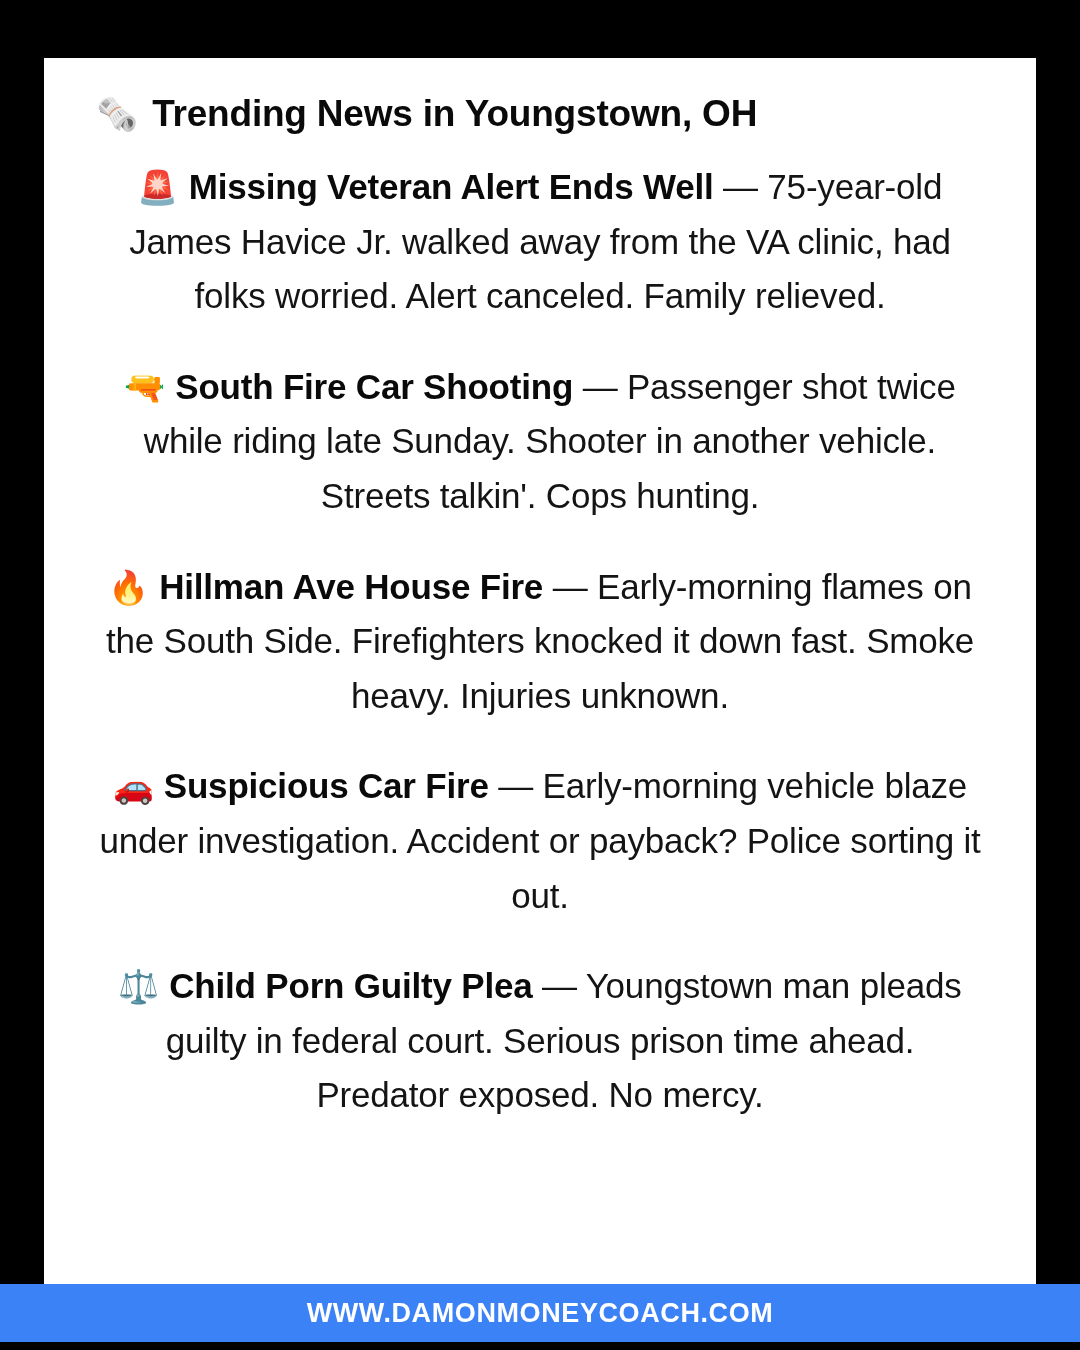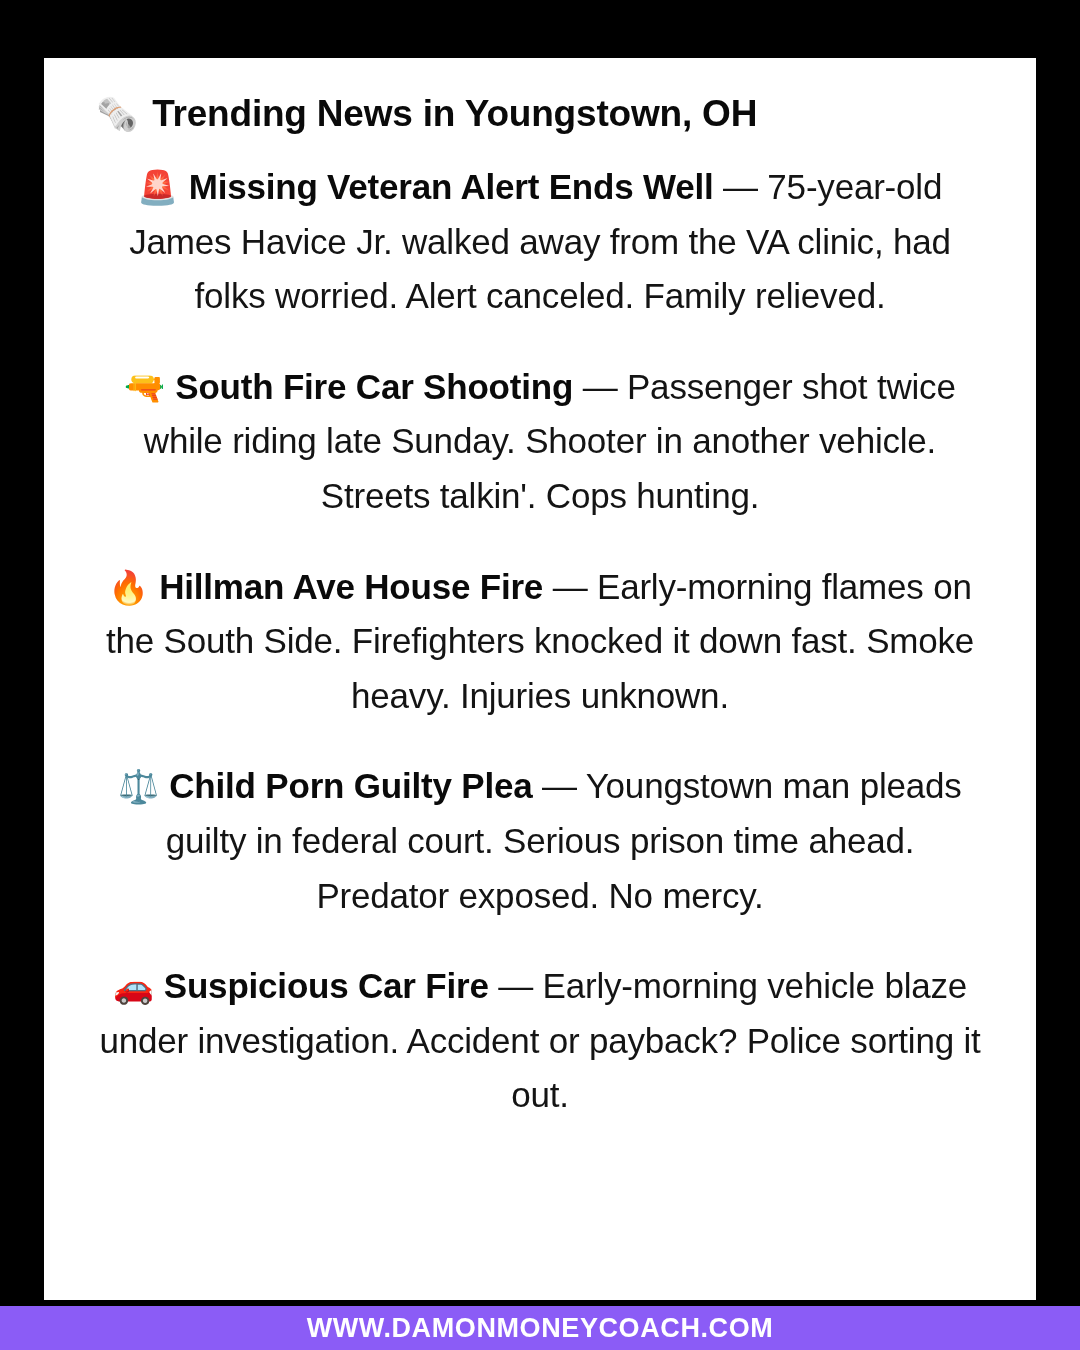--- a/index.html
+++ b/index.html
@@ -67,23 +67,23 @@
     color: #0a0a0a;
   }
   .item .body {
     font-weight: normal;
     color: #141414;
   }
   .footer-bar {
     position: absolute;
     left: 0;
     right: 0;
-    bottom: 0;
-    height: 44px;
-    background: #8b5cf6;
+    bottom: 8px;
+    height: 58px;
+    background: #3b82f6;
     display: flex;
     align-items: center;
     justify-content: center;
   }
   .footer-text {
     color: #ffffff;
     font-size: 27px;
     font-weight: bold;
     letter-spacing: 0.6px;
   }
@@ -107,25 +107,25 @@
 
       <p class="item">
         <span class="emoji">🔫</span><span class="title">South Fire Car Shooting</span><span class="body"> — Passenger shot twice while riding late Sunday. Shooter in another vehicle. Streets talkin'. Cops hunting.</span>
       </p>
 
       <p class="item">
         <span class="emoji">🔥</span><span class="title">Hillman Ave House Fire</span><span class="body"> — Early-morning flames on the South Side. Firefighters knocked it down fast. Smoke heavy. Injuries unknown.</span>
       </p>
 
       <p class="item">
-        <span class="emoji">⚖️</span><span class="title">Child Porn Guilty Plea</span><span class="body"> — Youngstown man pleads guilty in federal court. Serious prison time ahead. Predator exposed. No mercy.</span>
+        <span class="emoji">🚗</span><span class="title">Suspicious Car Fire</span><span class="body"> — Early-morning vehicle blaze under investigation. Accident or payback? Police sorting it out.</span>
       </p>
 
       <p class="item">
-        <span class="emoji">🚗</span><span class="title">Suspicious Car Fire</span><span class="body"> — Early-morning vehicle blaze under investigation. Accident or payback? Police sorting it out.</span>
+        <span class="emoji">⚖️</span><span class="title">Child Porn Guilty Plea</span><span class="body"> — Youngstown man pleads guilty in federal court. Serious prison time ahead. Predator exposed. No mercy.</span>
       </p>
 
     </div>
   </div>
 
   <div class="footer-bar">
     <span class="footer-text">WWW.DAMONMONEYCOACH.COM</span>
   </div>
 </div>
 

